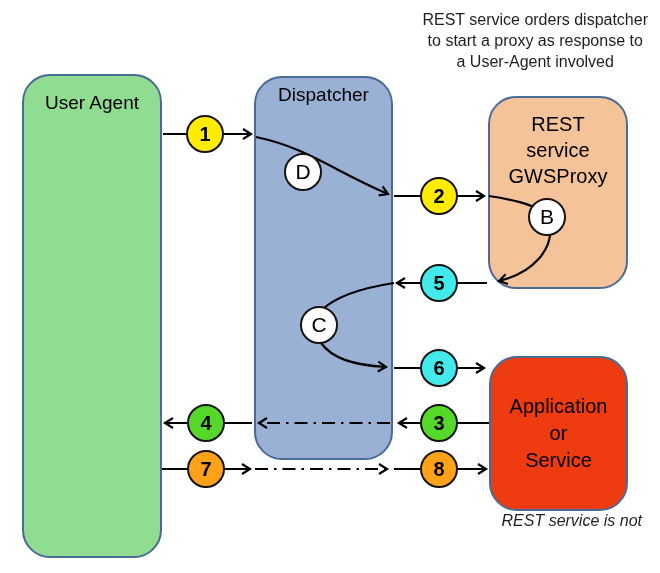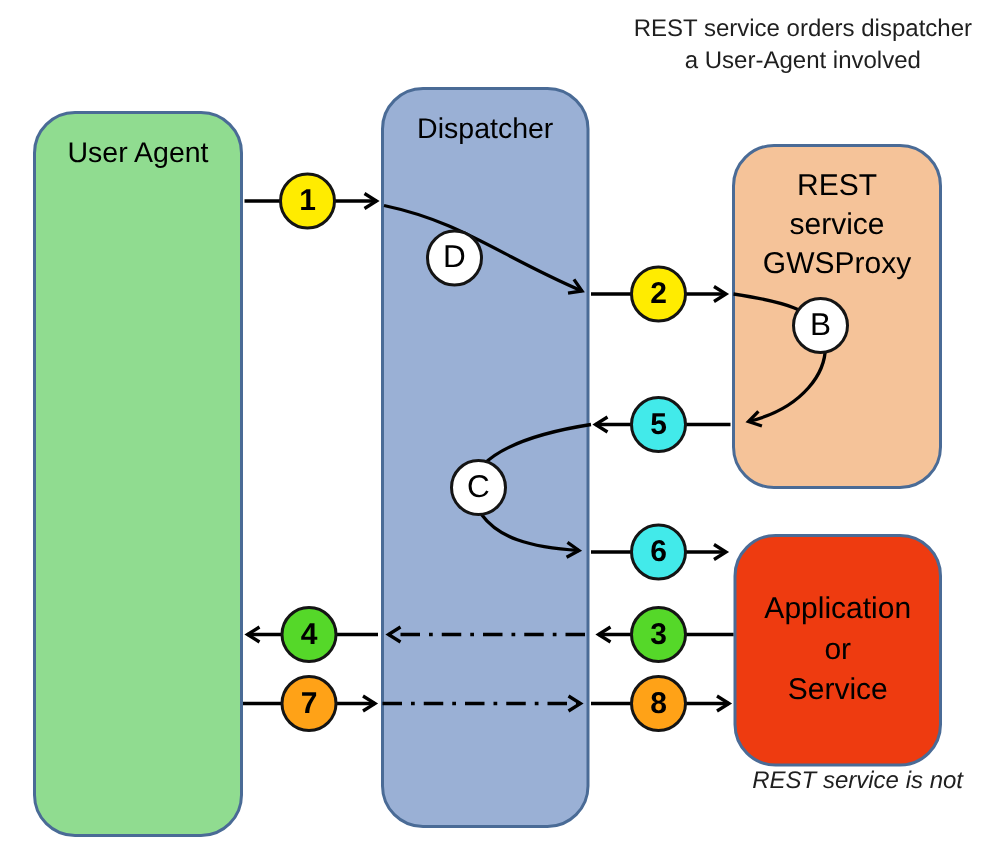--- a/index.html
+++ b/index.html
@@ -6,22 +6,22 @@
   .canvas{
     position:relative;width:660px;height:573px;background:#ffffff;overflow:hidden;
     font-family:"Liberation Sans",sans-serif;color:#000;
   }
   
   .box{
     position:absolute;border:2.5px solid #4A6B96;border-radius:28px;
     box-sizing:border-box;z-index:1;display:flex;flex-direction:column;align-items:center;
   }
   .box-user-agent{left:22px;top:74px;width:140px;height:484px;padding-top:15px;}
-  .box-dispatcher{left:254px;top:58px;width:139px;height:494px;padding-top:15px;}
-  .box-rest{left:488px;top:96px;width:140px;height:230px;padding-top:13px;align-items:center;}
+  .box-dispatcher{left:254px;top:76px;width:139px;height:384px;padding-top:5px;}
+  .box-rest{left:488px;top:96px;width:140px;height:193px;padding-top:13px;align-items:center;}
   .box-app{left:489px;top:356px;width:139px;height:155px;justify-content:center;}
   .box-title{font-size:19px;line-height:24px;white-space:nowrap;}
   .box-line{font-size:20px;line-height:26px;text-align:center;white-space:nowrap;}
   .box-app .box-line{line-height:27px;}
   
   .wires{position:absolute;left:0;top:0;z-index:2;}
   .wires path{stroke:#000;stroke-width:2.2;fill:none;}
   .dashdot{stroke-dasharray:13 6 2.5 6;}
   
   .circle{
@@ -99,19 +99,20 @@
   <div class="circle step" id="c4" style="background:#55D829">4</div>
   <div class="circle step" id="c7" style="background:#FFA217">7</div>
   <div class="circle step" id="c8" style="background:#FFA217">8</div>
 
   <div class="circle letter" id="cD">D</div>
   <div class="circle letter" id="cB">B</div>
   <div class="circle letter" id="cC">C</div>
 
   <div class="note note-top">
     <div>REST service orders dispatcher</div>
+    <div>to start a proxy as response to</div>
     <div>a User-Agent involved</div>
   </div>
   <div class="note note-bottom">
     <div>REST service is not</div>
   </div>
 
 </div>
 
 </body></html>

